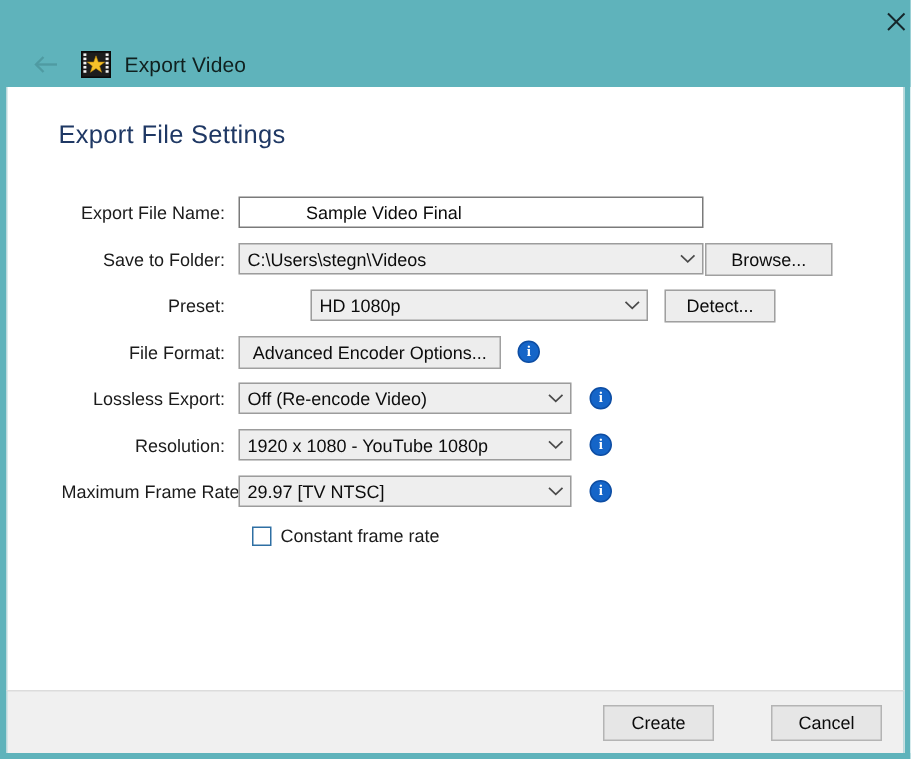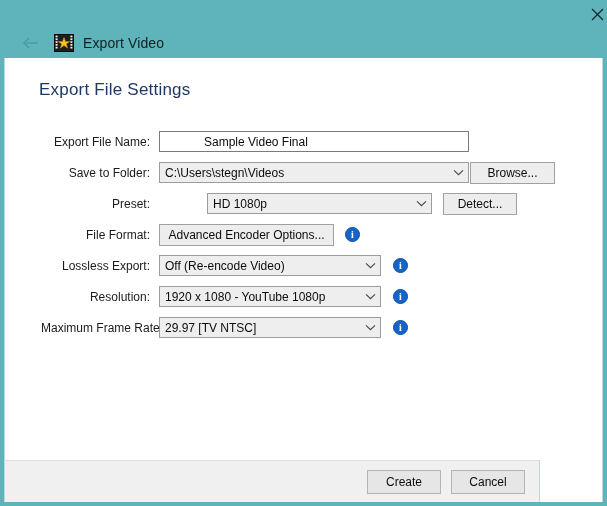--- a/index.html
+++ b/index.html
@@ -230,31 +230,32 @@
     color: #1b1b1b;
     white-space: nowrap;
     cursor: default;
   }
 
   
   #footer {
     position: absolute;
     left: 4px;
     top: 460px;
-    width: 536px;
+    width: 599px;
     height: 42px;
     background: #f0f0f0;
     border-top: 1px solid #dcdcdc;
     border-left: 1px solid #bcd9dc;
     border-right: 1px solid #bcd9dc;
     box-sizing: border-box;
     display: flex;
     align-items: center;
     justify-content: flex-end;
     padding-right: 14px;
+    gap: 28px;
   }
   #footer .btn {
     height: 24px;
     width: 74px;
     margin-left: 10px;
     background: #e6e6e6;
     border: 1px solid #b4b4b4;
   }
   #bottom-strip {
     position: absolute;
@@ -390,20 +391,24 @@
           <span class="combo-text">29.97 [TV NTSC]</span>
           <span class="combo-arrow">
             <svg class="chev" width="11" height="7" viewBox="0 0 11 7" aria-hidden="true">
               <path d="M1 1.3 L5.5 5.6 L10 1.3" fill="none" stroke="#4a4a4a" stroke-width="1.15"></path>
             </svg>
           </span>
         </div>
         <div class="info-icon" style="margin-left:12px;">i</div>
       </div>
 
+      <div class="check-row">
+        <div class="checkbox"></div>
+        <div class="check-label">Constant frame rate</div>
+      </div>
 
     </div>
   </div>
 
   <div id="footer">
     <div class="btn">Create</div>
     <div class="btn">Cancel</div>
   </div>
 
   <div id="bottom-strip"></div>

